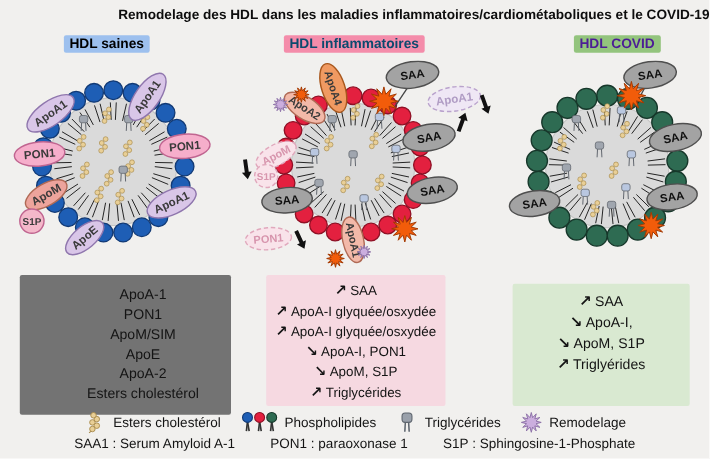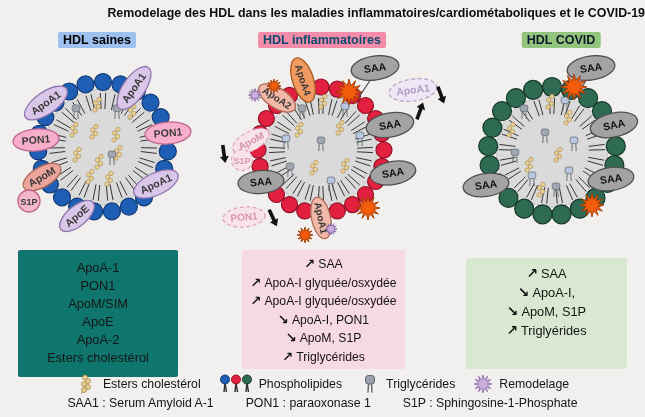--- a/index.html
+++ b/index.html
@@ -23,21 +23,21 @@
           gap:32px;font-size:12.3px;align-items:center;}
 </style>
 </head>
 <body>
 
 <div class="canvas">
   <div class="title">Remodelage des HDL dans les maladies inflammatoires/cardiométaboliques et le COVID-19</div>
 
   <span class="hdr" style="left: 97px; background: rgb(157, 192, 238); color: #000000;">HDL saines</span>
   <span class="hdr" style="left: 322px; background: rgb(244, 140, 170); color: #0c4a6e;">HDL inflammatoires</span>
-  <span class="hdr" style="left: 561px; background: rgb(147, 196, 125); color: #0f172a;">HDL COVID</span>
+  <span class="hdr" style="left: 561px; background: rgb(147, 196, 125); color: #4c1d95;">HDL COVID</span>
 
   <svg id="diagram" width="645" height="195" viewBox="0 0 645 195">
       <g>
         <circle cx="103" cy="92" r="58" fill="#dadada" stroke="#c4c4c4"></circle>
         <g stroke="#222" stroke-width="0.9">
           <line x1="100.3" y1="38.1" x2="101.1" y2="54.0"></line>
           <line x1="105.7" y1="38.1" x2="104.9" y2="54.0"></line>
           <line x1="115.0" y1="39.3" x2="111.4" y2="54.9"></line>
           <line x1="120.1" y1="40.8" x2="115.1" y2="56.0"></line>
           <line x1="128.7" y1="44.5" x2="121.1" y2="58.6"></line>
@@ -539,21 +539,21 @@
         </g>
         <g transform="translate(486,130) rotate(-8)">
           <ellipse rx="23" ry="11.5" fill="#a3a3a3" stroke="#4f4f4f" stroke-width="1.3"></ellipse>
           <text y="3.5" text-anchor="middle" font-size="10.5" font-weight="700" fill="#101010">SAA</text>
         </g>
         <polygon points="574.0,19.0 575.7,25.7 580.5,20.7 578.6,27.4 585.3,25.5 580.3,30.3 587.0,32.0 580.3,33.7 585.3,38.5 578.6,36.6 580.5,43.3 575.7,38.3 574.0,45.0 572.3,38.3 567.5,43.3 569.4,36.6 562.7,38.5 567.7,33.7 561.0,32.0 567.7,30.3 562.7,25.5 569.4,27.4 567.5,20.7 572.3,25.7" fill="#f25c0a" stroke="#a33a03" stroke-width="0.9"></polygon>
         <polygon points="592.0,138.0 593.6,144.2 598.0,139.6 596.2,145.8 602.4,144.0 597.8,148.4 604.0,150.0 597.8,151.6 602.4,156.0 596.2,154.2 598.0,160.4 593.6,155.8 592.0,162.0 590.4,155.8 586.0,160.4 587.8,154.2 581.6,156.0 586.2,151.6 580.0,150.0 586.2,148.4 581.6,144.0 587.8,145.8 586.0,139.6 590.4,144.2" fill="#f25c0a" stroke="#a33a03" stroke-width="0.9"></polygon>
       </g>
     </svg>
 
-  <div class="box" id="box0" style="background: #0f766e;">
+  <div class="box" id="box0" style="background: #737373; padding-left: 32px;">
       <div class="bline"><span>ApoA-1</span></div>
       <div class="bline"><span>PON1</span></div>
       <div class="bline"><span>ApoM/SIM</span></div>
       <div class="bline"><span>ApoE</span></div>
       <div class="bline"><span>ApoA-2</span></div>
       <div class="bline"><span>Esters cholestérol</span></div>
     </div>
   <div class="box" id="box1" style="background: rgb(246, 217, 225);">
       <div class="bline"><span class="arrow">↗</span><span>SAA</span></div>
       <div class="bline"><span class="arrow">↗</span><span>ApoA-I glyquée/osxydée</span></div>

